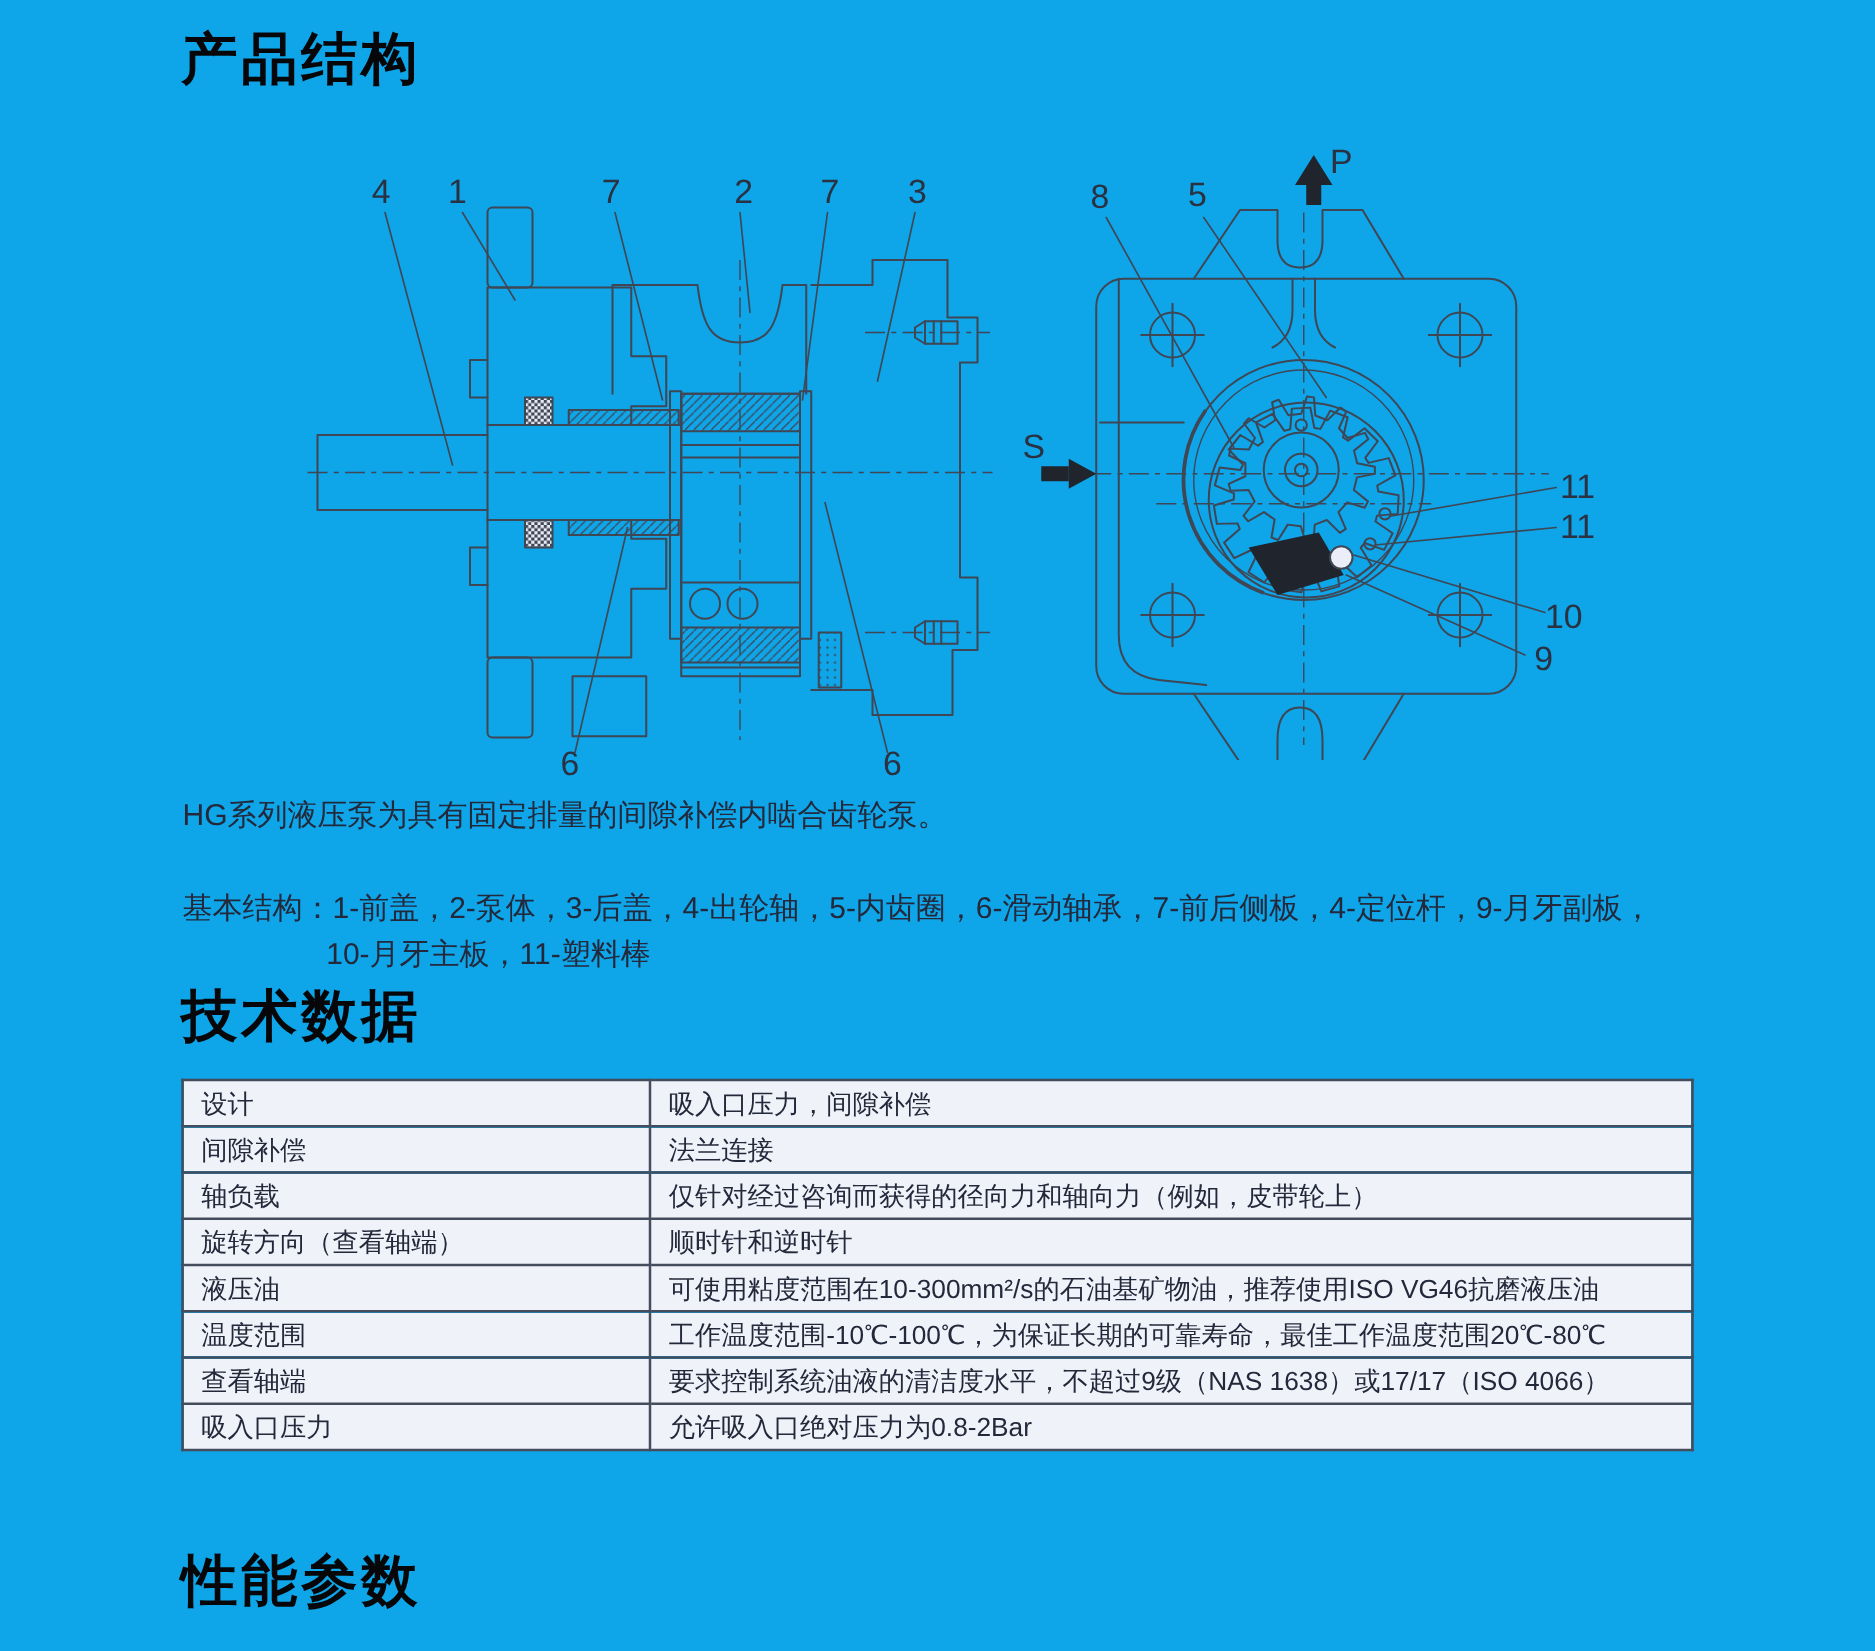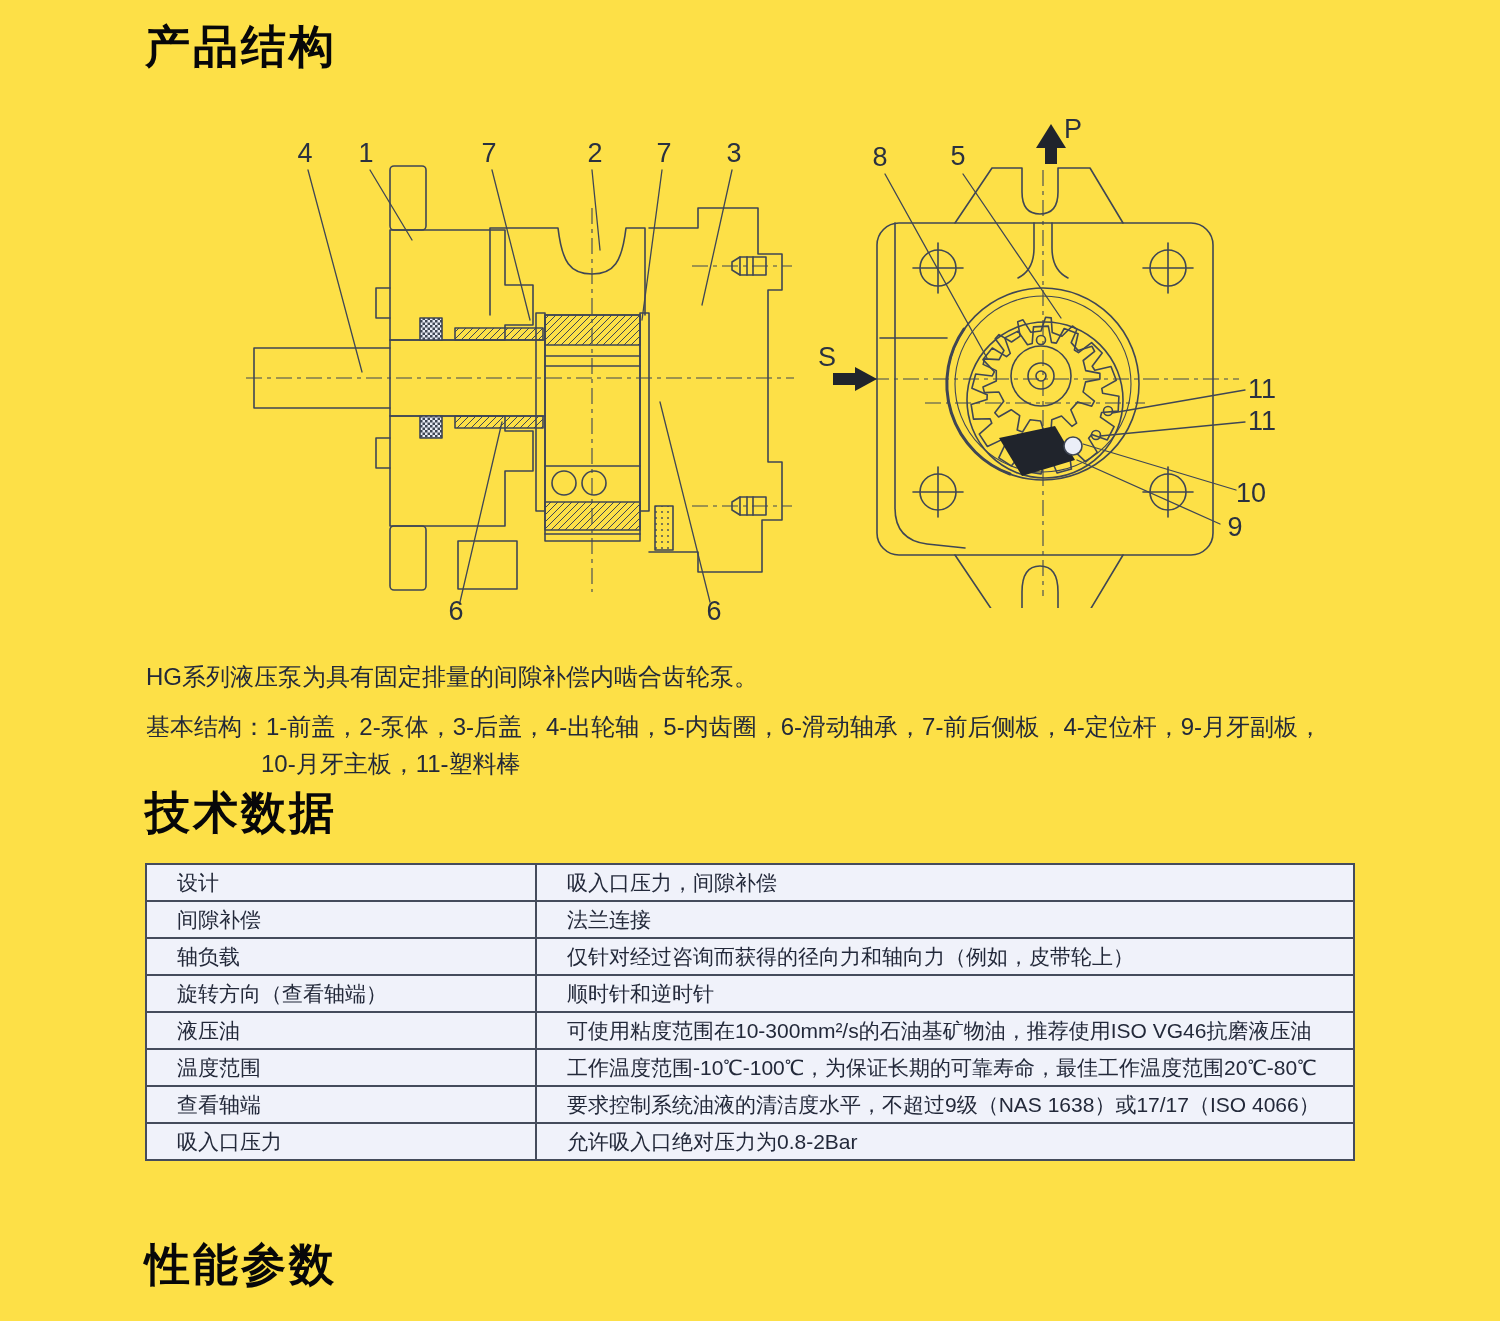--- a/index.html
+++ b/index.html
@@ -1,29 +1,29 @@
 <!DOCTYPE html>
 <html><head>
 <meta charset="utf-8">
 <style>
   html,body{margin:0;padding:0;background:#ebeef8;}
-  .page{position:relative;width:1500px;height:1321px;background:#fde047;
+  .page{position:relative;width:1500px;height:1321px;background:#0ea5e9;
         font-family:"Liberation Sans",sans-serif;color:#262b36;overflow:hidden;}
   .sec-title{position:absolute;left:145px;margin:0;font-size:45px;font-weight:900;
              color:#070709;letter-spacing:3px;line-height:1.1;}
   #t-structure{top:22px}
   #t-tech{top:788px}
   #t-perf{top:1240px}
-  .desc{position:absolute;left:146px;top:661px;margin:0;font-size:24px;color:#23293a;}
+  .desc{position:absolute;left:146px;top:636px;margin:0;font-size:24px;color:#23293a;}
   .note{position:absolute;left:146px;top:708px;margin:0;font-size:24px;line-height:37px;
         color:#23293a;padding-left:115px;text-indent:-115px;width:1280px;}
   table.spec{position:absolute;left:145px;top:863px;width:1210px;border-collapse:collapse;
              table-layout:fixed;}
   .spec td{border:2px solid #454c5c;height:35px;font-size:21px;color:#23293a;
-           background:#f0f2fa;padding:0 10px 0 30px;white-space:nowrap;overflow:hidden;}
+           background:#f0f2fa;padding:0 10px 0 14px;white-space:nowrap;overflow:hidden;}
   .spec td.k{width:348px}
   svg.diagram{position:absolute;}
   #left-d{left:240px;top:120px;}
   #right-d{left:815px;top:108px;}
   .dr *{fill:none;stroke:#3f4654;stroke-width:1.6;stroke-linejoin:round;stroke-linecap:round;}
   .dr .ld{stroke-width:1.3;}
   .cl{fill:none;stroke:#3f4654;stroke-width:1.1;stroke-dasharray:16 5 4 5;}
   .lbls text{font-family:"Liberation Sans",sans-serif;font-size:27px;fill:#2a3140;
              stroke:none;text-anchor:middle;}
 </style>

